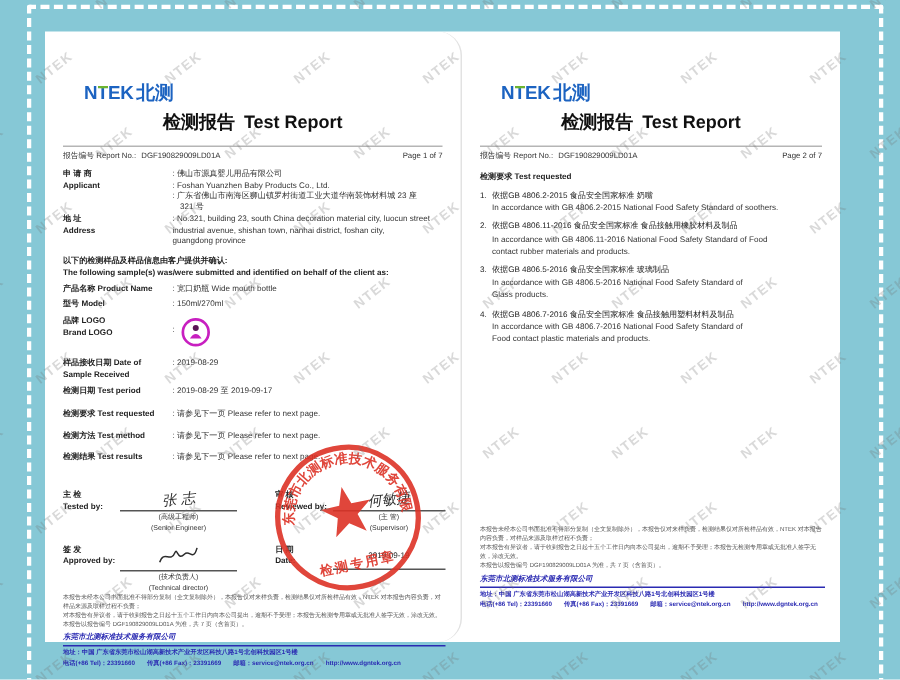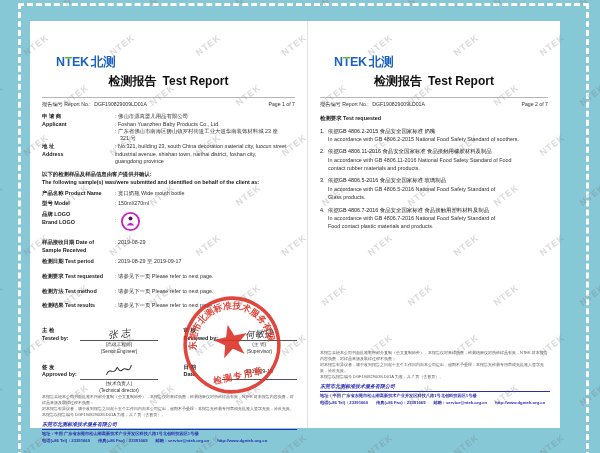--- a/index.html
+++ b/index.html
@@ -7,21 +7,21 @@
     width:600px;height:453px;overflow:hidden;position:relative;
     background:#86c8d6;
     font-family:"Liberation Sans","DejaVu Sans",sans-serif;
     -webkit-font-smoothing:antialiased;
   }
   .stitch{position:absolute;left:18px;top:3px;right:11px;bottom:-14px;
     border:3px dashed #ffffff;border-radius:2px;pointer-events:none;}
   .paper{position:absolute;left:30px;top:21px;width:530px;height:407px;
     background:#ffffff;display:flex;z-index:1;}
   .page{position:relative;display:flex;flex-direction:column;
-    font-size:5.4px;line-height:1.35;color:#222;}
+    font-size:5.4px;line-height:1.35;color:#222;border-radius:16px;}
   .page-left{width:277px;border-right:1px solid #e2e2e2;}
   .page-right{width:252px;}
 
   
   .logo{margin:33px 0 0 26px;font-weight:bold;font-size:12.5px;letter-spacing:-.3px;height:15px;}
   .lg-b{color:#1c63c1;}
   .lg-t{background:linear-gradient(180deg,#6db52f 0 27%,#1c63c1 27% 100%);
     -webkit-background-clip:text;background-clip:text;color:transparent;}
   .lg-cn{color:#1c63c1;margin-left:2px;letter-spacing:0;}
   .title{text-align:center;margin-top:4px;font-size:12px;font-weight:bold;color:#101010;}

